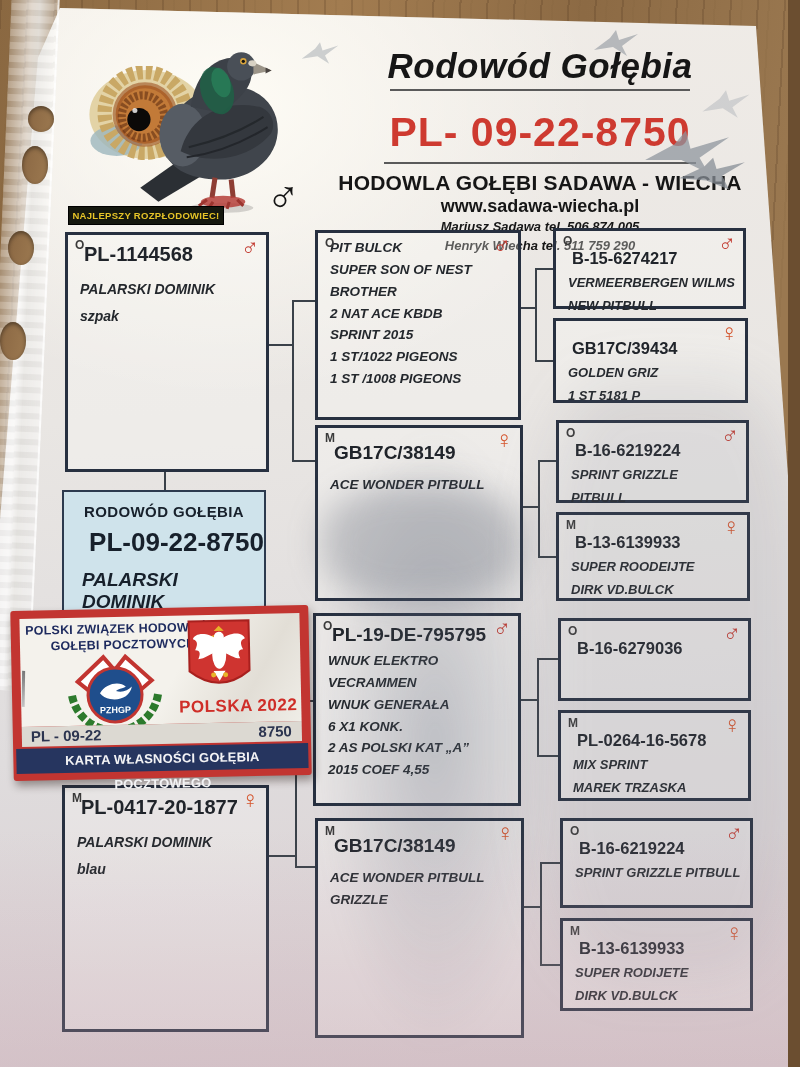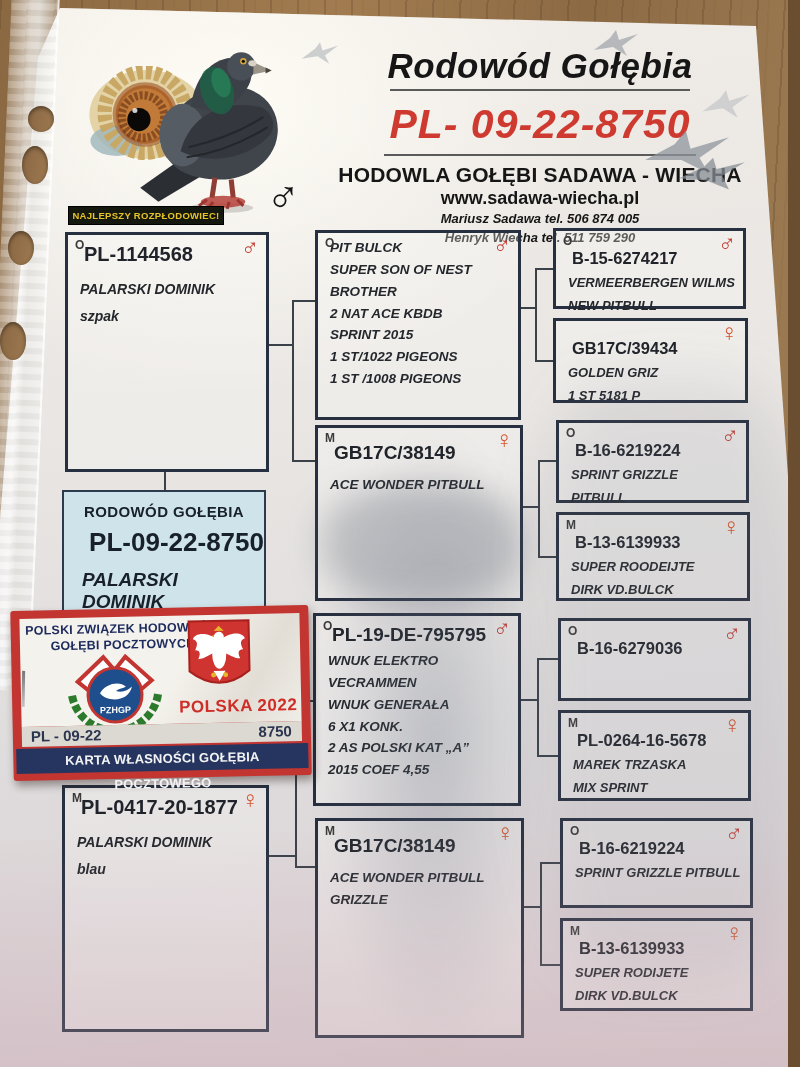--- a/index.html
+++ b/index.html
@@ -27,21 +27,21 @@
       repeating-linear-gradient(178deg, rgba(255,255,255,.28) 0 7px, rgba(205,205,205,.16) 7px 13px),
       linear-gradient(90deg, rgba(255,255,255,.15), rgba(255,255,255,.65) 45%, rgba(228,226,222,.85) 62%, rgba(255,255,255,.25));
     border-right:2px solid rgba(255,255,255,.75);}
   .hole{position:absolute;z-index:9;border-radius:50%;
     background:linear-gradient(100deg,#8a6743,#9c7950);
     box-shadow:inset 0 2px 4px rgba(0,0,0,.45);}
   
   .hdr{position:absolute;left:330px;top:46px;width:420px;text-align:center;color:#161616;}
   .hdr .title{font-size:35px;font-weight:bold;font-style:italic;letter-spacing:.5px;}
   .hdr .rule{height:2px;background:#5a5a5a;margin:3px auto 0;}
-  .hdr .ringno{font-size:41px;font-weight:bold;color:#ce3a30;letter-spacing:1px;margin-top:10px;font-style:italic;}
+  .hdr .ringno{font-size:41px;font-weight:bold;color:#ce3a30;letter-spacing:1px;margin-top:18px;}
   .hdr .loft{font-size:21px;font-weight:bold;margin-top:7px;letter-spacing:.2px;}
   .hdr .www{font-size:18px;font-weight:bold;margin-top:1px;}
   .hdr .tel{font-size:13px;font-weight:bold;font-style:italic;line-height:1.3;margin-top:2px;}
   
   .box{position:absolute;box-sizing:border-box;border:3px solid #273040;
     background:rgba(253,252,250,.30);color:#20242a;}
   .box .marker{position:absolute;top:3px;left:7px;font-size:12px;font-weight:bold;color:#3a3a3a;}
   .box .sym{position:absolute;top:0px;right:7px;font-size:24px;font-weight:bold;line-height:1;}
   .sym.male{color:#c23a30;}
   .sym.female{color:#d4542c;}
@@ -300,22 +300,22 @@
       <span class="marker">O</span>
       <span class="sym male">♂</span>
       <div class="ring">B-16-6279036</div>
     </div>
 
     <div class="box small" style="left:558px;top:710px;width:193px;height:91px">
       <span class="marker">M</span>
       <span class="sym female">♀</span>
       <div class="ring">PL-0264-16-5678</div>
       <div class="blines">
+        <div class="bline">MIX SPRINT</div>
         <div class="bline">MAREK TRZASKA</div>
-        <div class="bline">MIX SPRINT</div>
       </div>
     </div>
 
     <div class="box small" style="left:560px;top:818px;width:193px;height:90px">
       <span class="marker">O</span>
       <span class="sym male">♂</span>
       <div class="ring">B-16-6219224</div>
       <div class="blines">
         <div class="bline">SPRINT GRIZZLE PITBULL</div>
       </div>

